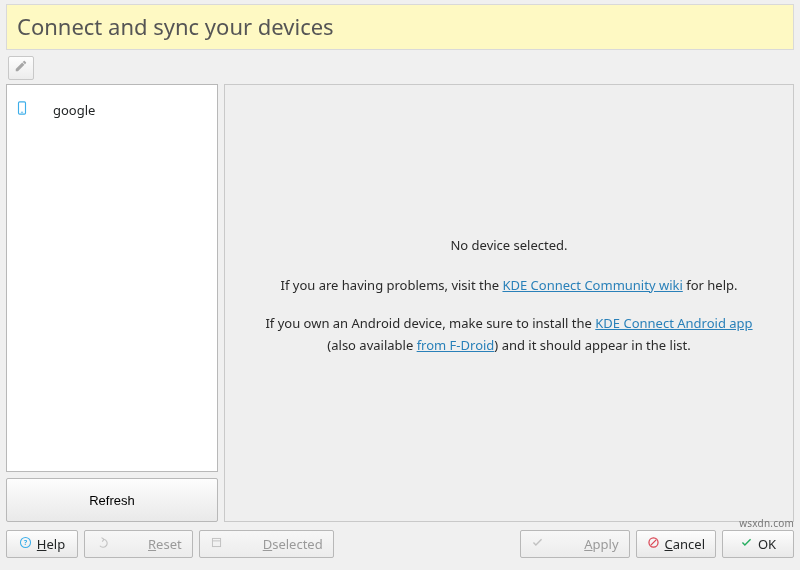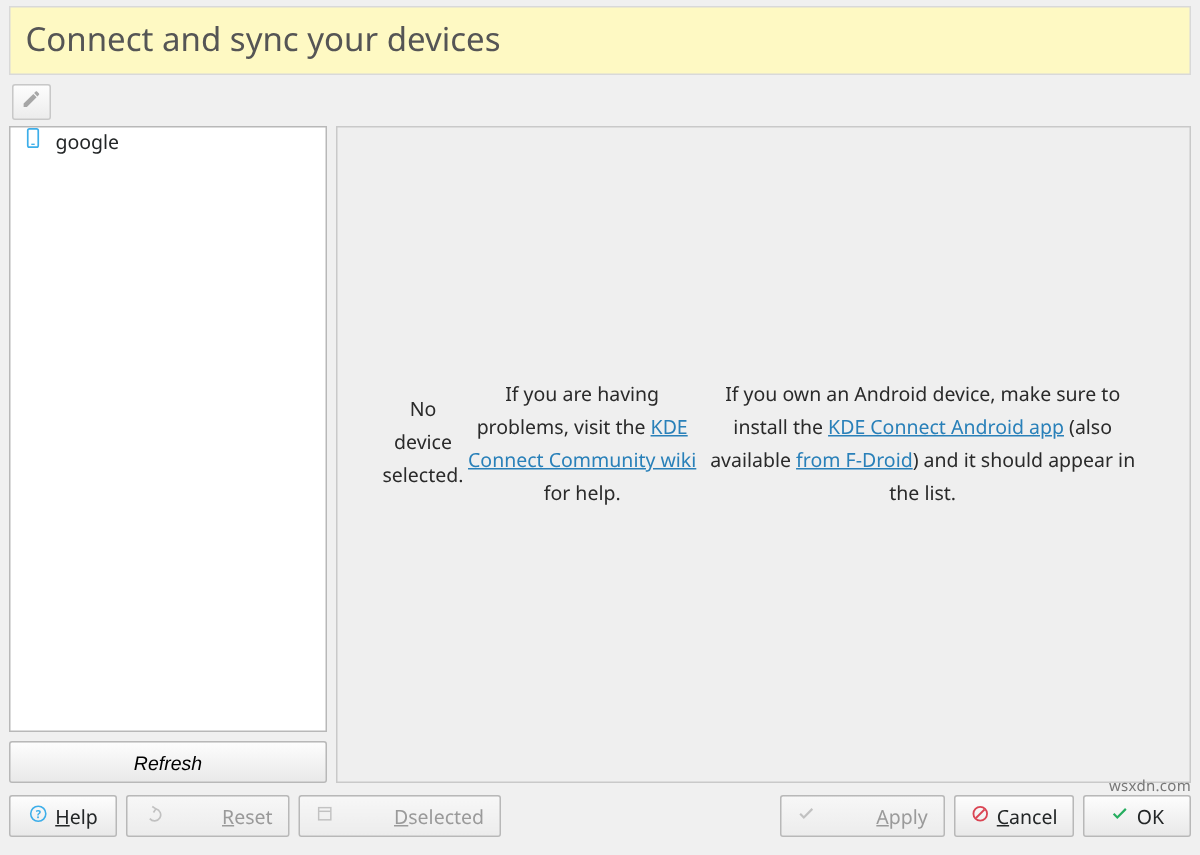--- a/index.html
+++ b/index.html
@@ -59,41 +59,41 @@
   }
   .device-list {
     flex: 1;
     background: #fff;
     border: 1px solid #b8b8b8;
     overflow: auto;
   }
   .device-item {
     display: flex;
     align-items: center;
-    gap: 8px;
+    gap: 24px;
     padding: 0 8px;
     cursor: pointer;
+    margin-top: 16px;
   }
   .device-item svg { width: 14px; height: 14px; }
   .refresh-btn {
-    height: 28px;
+    height: 44px;
     border: 1px solid #b8b8b8;
     background: linear-gradient(#fdfdfd,#e9e9e9);
     border-radius: 2px;
     margin-top: 6px;
     cursor: pointer;
     font-size: 13px;
-    font-style: italic;
   }
   .content {
     flex: 1;
     background: #efefef;
     border: 1px solid #c9c9c9;
     display: flex;
-    flex-direction: row;
+    flex-direction: column;
     align-items: center;
     justify-content: center;
     padding: 20px 30px;
     text-align: center;
     line-height: 1.7;
     color: #2a2a2a;
   }
   .content .heading { margin-bottom: 18px; }
   .content p { margin-bottom: 16px; }
   .content a {

